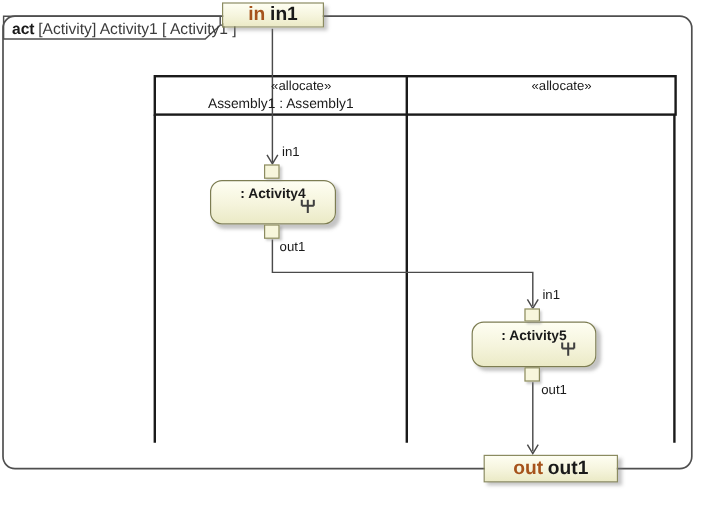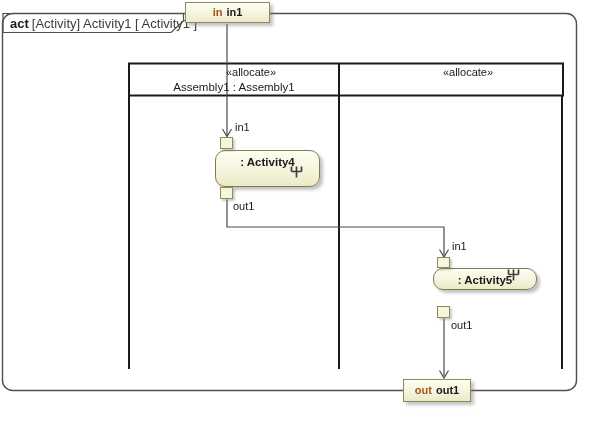--- a/index.html
+++ b/index.html
@@ -22,26 +22,26 @@
   .lane-header .lane-name{font-size:11.5px;font-weight:normal;display:block;}
 
   
   .node{
     position:absolute;
     border:1px solid #8b8b60;
     background:linear-gradient(180deg,#fefef2 0%,#f5f4dc 55%,#ebeac6 100%);
     box-shadow:3px 3px 3px rgba(125,125,125,0.45);
     box-sizing:border-box;
   }
-  .param{text-align:center;font-weight:bold;font-size:11px;white-space:nowrap;}
+  .param{text-align:center;font-weight:bold;font-size:16px;white-space:nowrap;}
   .param .kw{color:#a6531c;}
   .param .nm{margin-left:4px;color:#1a1a1a;}
   .action{
     border-radius:10px;border-color:#7d7d52;
-    text-align:center;font-weight:bold;font-size:11.5px;padding-top:5px;margin-left:40px;
+    text-align:center;font-weight:bold;font-size:11.5px;padding-top:5px;
   }
   .rake{position:absolute;right:16px;bottom:8px;width:13px;height:12px;}
 
   .pin{
     position:absolute;width:13px;height:12px;box-sizing:border-box;
     background:#f7f6dc;border:1px solid #8b8b60;
     box-shadow:2px 2px 2px rgba(125,125,125,0.4);
   }
   .pin-label{position:absolute;font-size:11px;color:#1a1a1a;white-space:nowrap;}
 </style>
@@ -92,28 +92,28 @@
     <span>: Activity4</span>
     <svg class="rake" viewBox="0 0 13 12">
       <path d="M1.5,0.5 V5.5 M6.5,0.5 V5.5 M11.5,0.5 V5.5 M1.5,5.5 H11.5 M6.5,5.5 V11.5" fill="none" stroke="#3f3f3f" stroke-width="1.7"></path>
     </svg>
   </div>
   <div class="pin" style="left:220px;top:137px;"></div>
   <div class="pin" style="left:220px;top:187px;"></div>
   <div class="pin-label" style="left:235px;top:121px;">in1</div>
   <div class="pin-label" style="left:233px;top:200px;">out1</div>
 
-  <div class="node action" style="left:393px;top:268px;width:104px;height:22px;">
+  <div class="node action" style="left:393px;top:268px;width:104px;height:38px;">
     <span>: Activity5</span>
     <svg class="rake" viewBox="0 0 13 12">
       <path d="M1.5,0.5 V5.5 M6.5,0.5 V5.5 M11.5,0.5 V5.5 M1.5,5.5 H11.5 M6.5,5.5 V11.5" fill="none" stroke="#3f3f3f" stroke-width="1.7"></path>
     </svg>
   </div>
   <div class="pin" style="left:437px;top:257px;height:11px;"></div>
   <div class="pin" style="left:437px;top:306px;"></div>
   <div class="pin-label" style="left:452px;top:240px;">in1</div>
   <div class="pin-label" style="left:451px;top:319px;">out1</div>
 
-  <div class="node param" style="left:403px;top:379px;width:68px;height:23px;line-height:21px;">
+  <div class="node param" style="left:403px;top:379px;width:112px;height:23px;line-height:21px;">
     <span class="kw">out</span><span class="nm">out1</span>
   </div>
 
 </div>
 
 </body></html>

